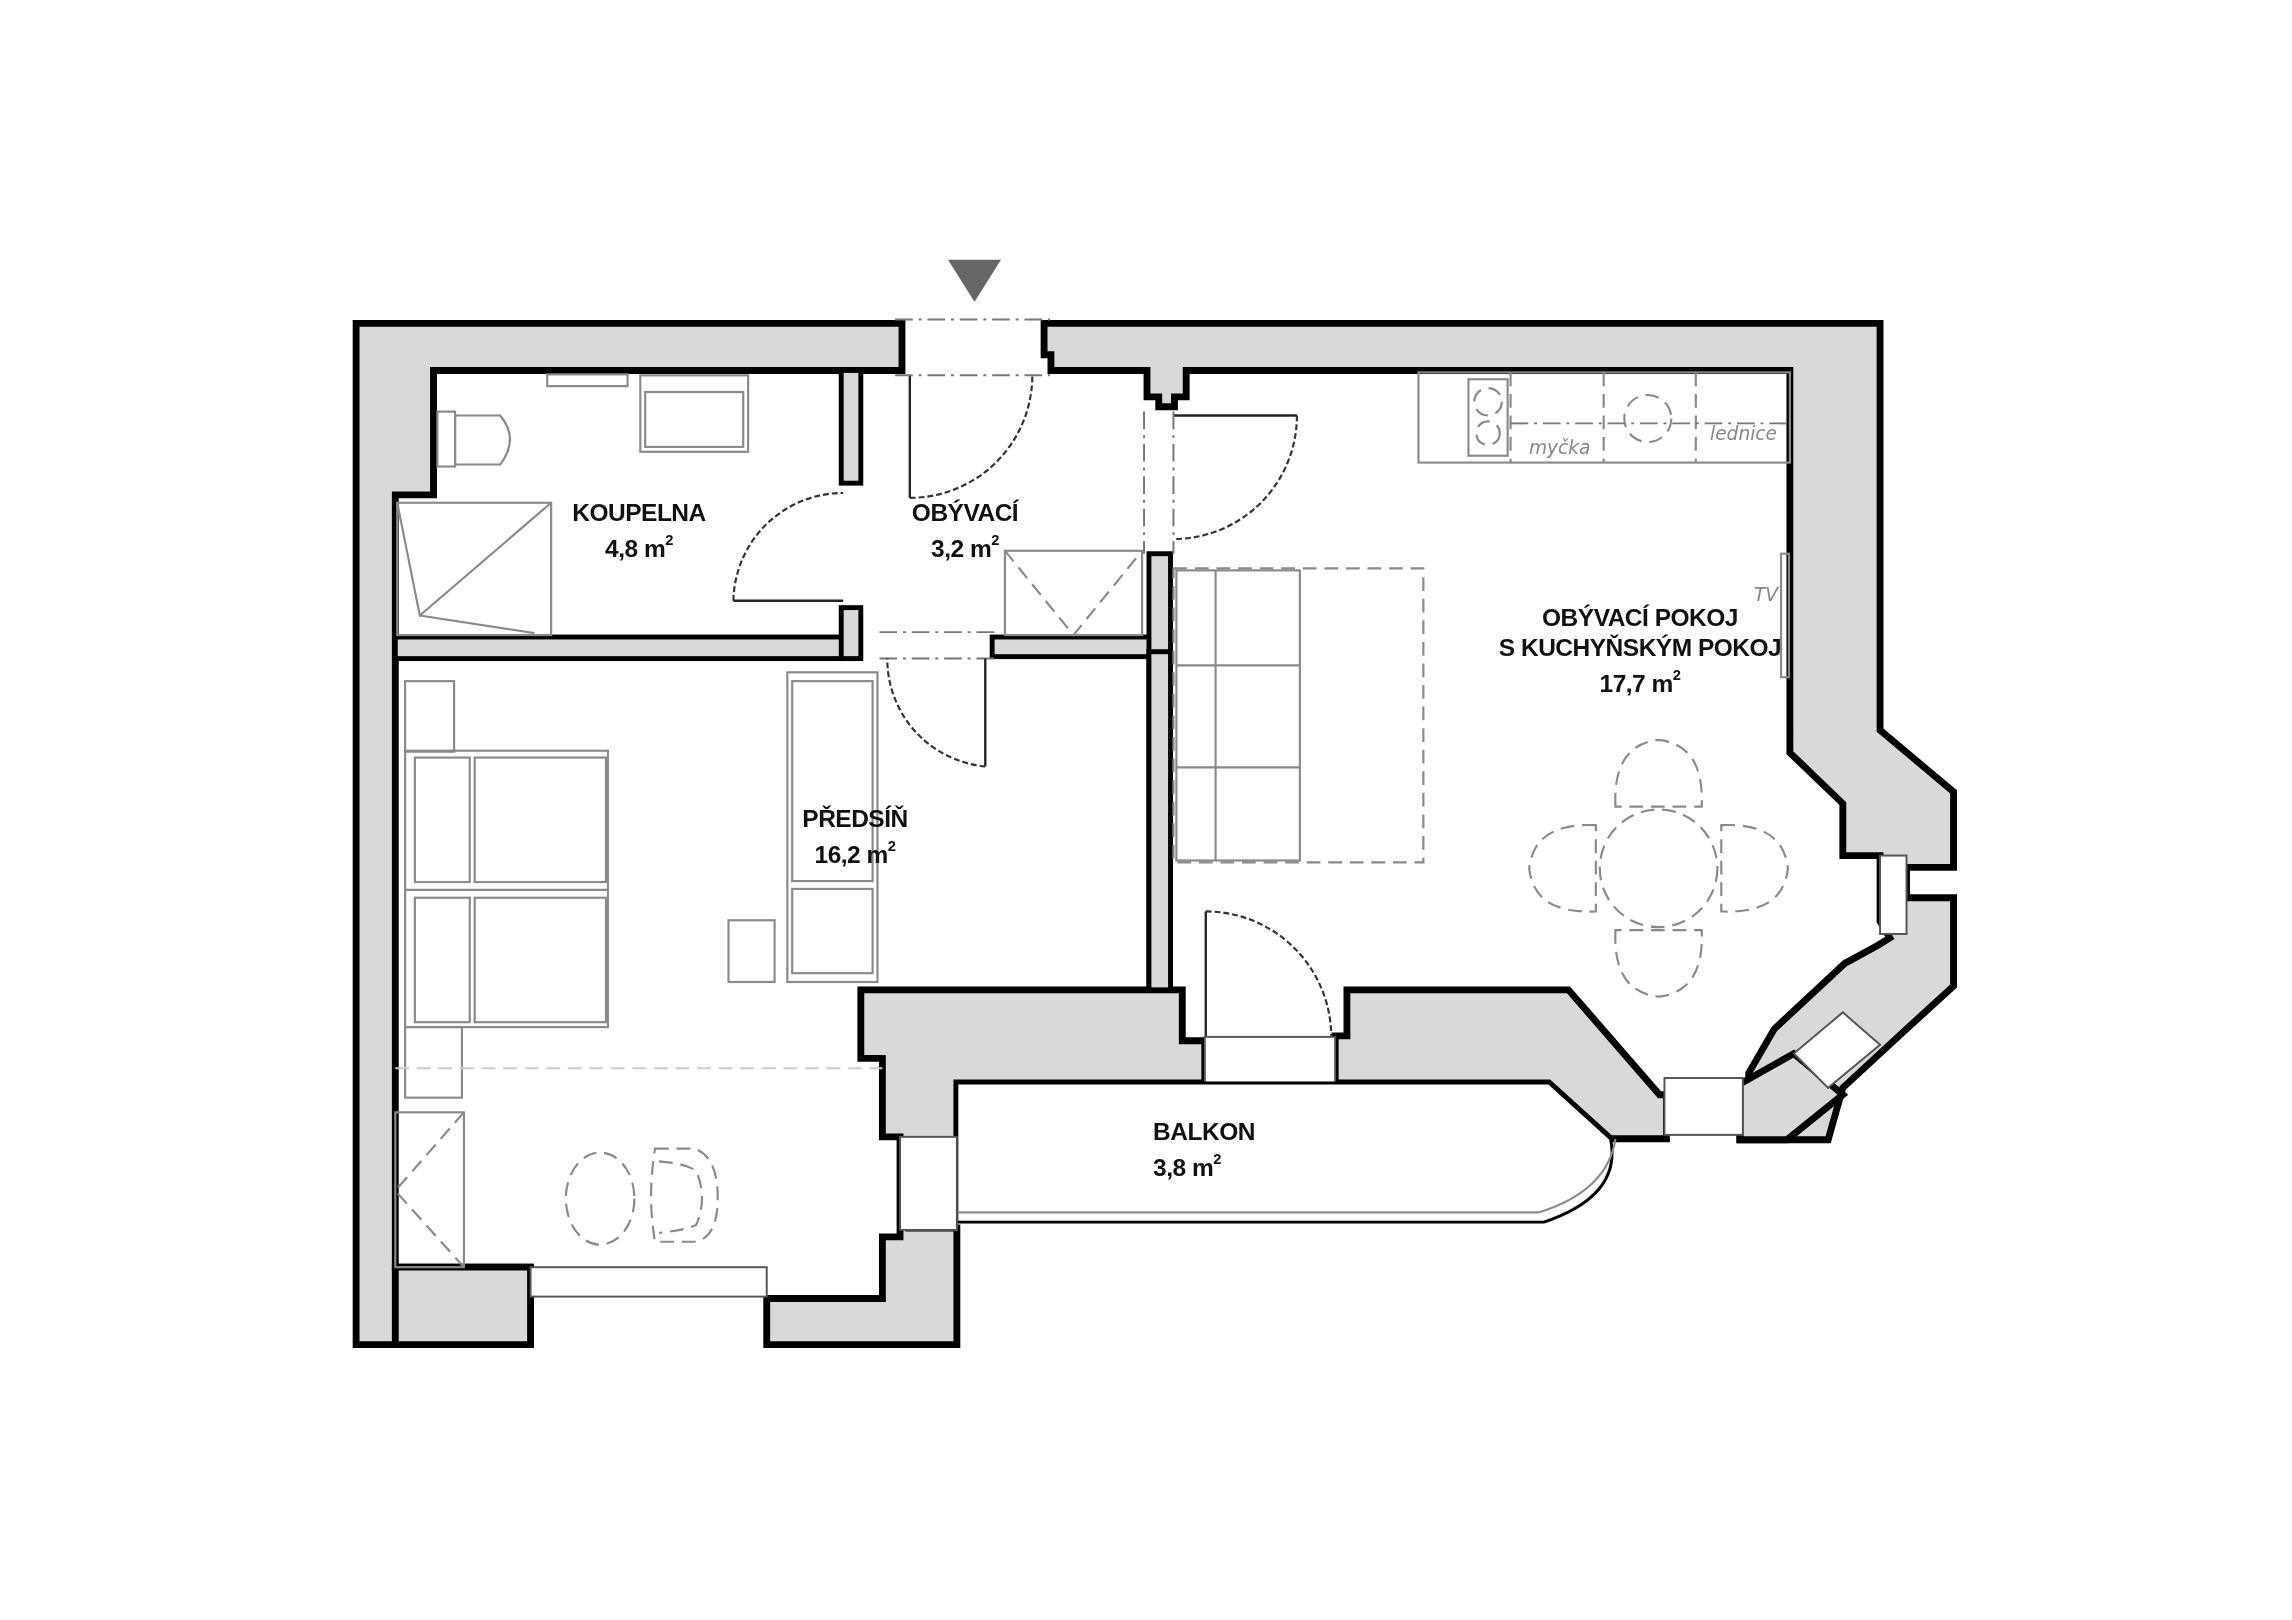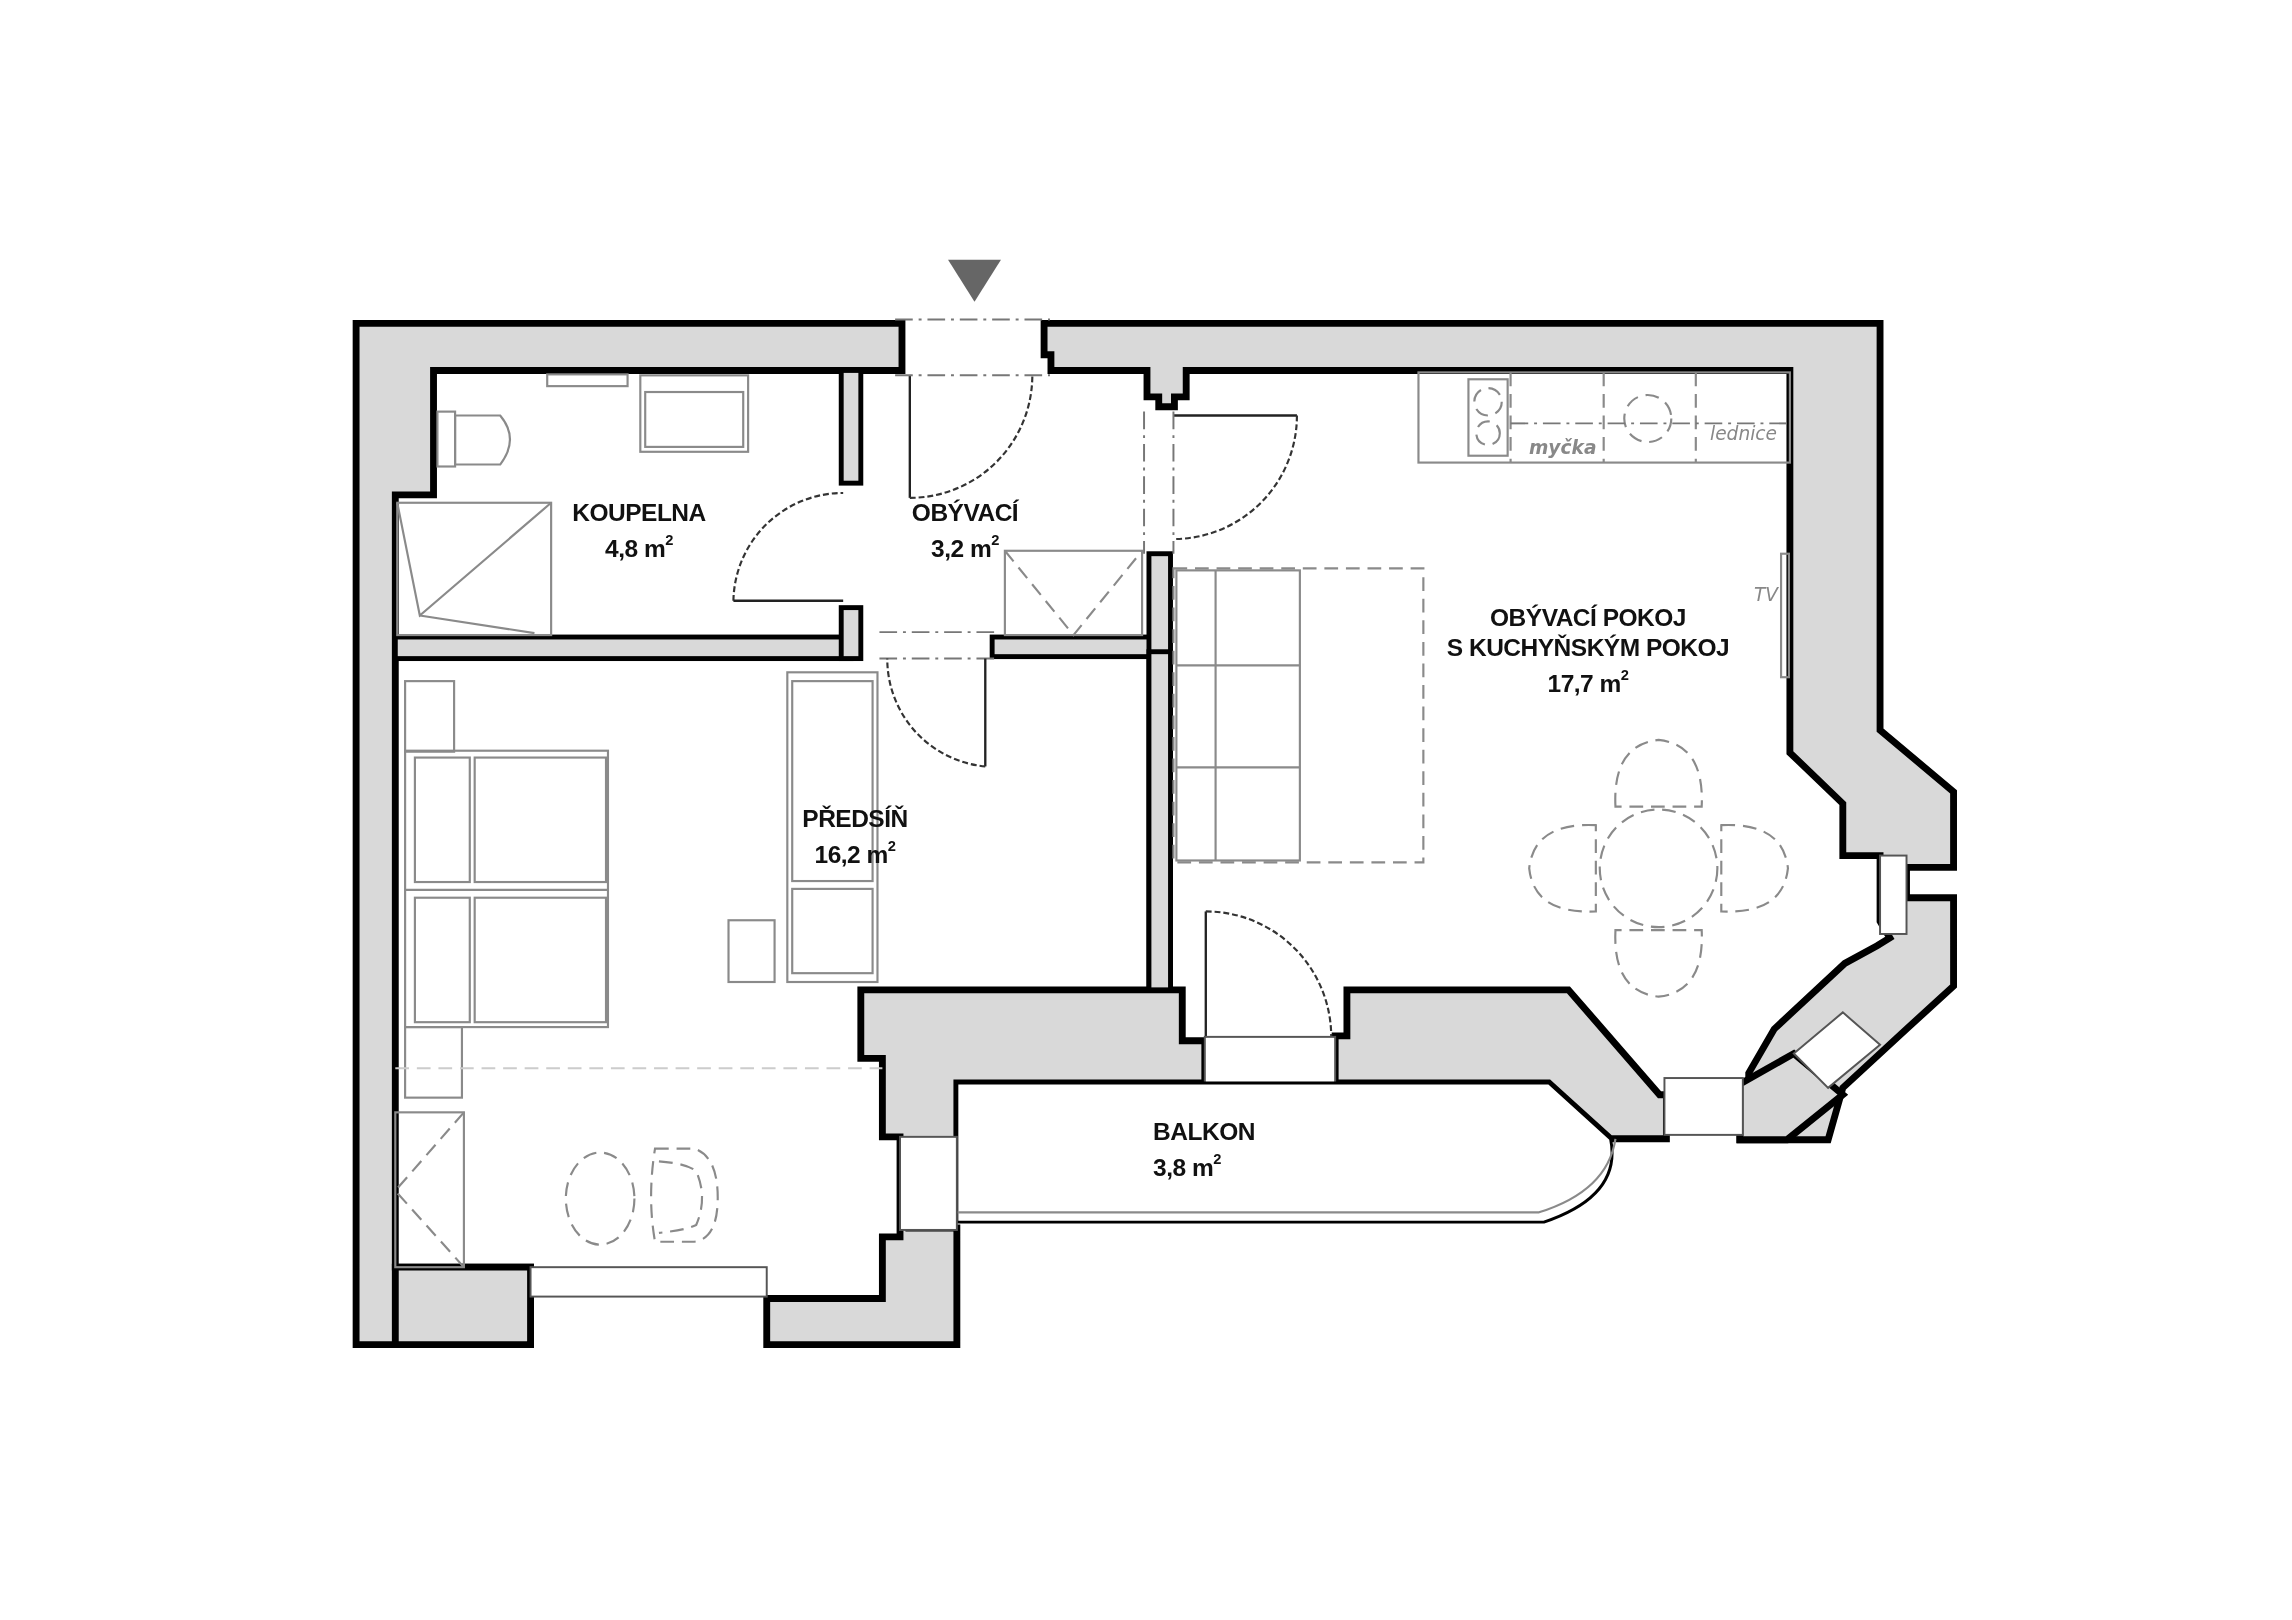--- a/index.html
+++ b/index.html
@@ -138,26 +138,26 @@
   <div><span>4,8 m</span><sup>2</sup></div>
 </div>
 <div class="label" style="left:965px; top:498px;">
   <div>OBÝVACÍ</div>
   <div><span>3,2 m</span><sup>2</sup></div>
 </div>
 <div class="label" style="left:855px; top:804px;">
   <div>PŘEDSÍŇ</div>
   <div><span>16,2 m</span><sup>2</sup></div>
 </div>
-<div class="label" style="left:1588px; top:603px;">
+<div class="label" style="left:1640px; top:603px;">
   <div>OBÝVACÍ POKOJ</div>
   <div>S KUCHYŇSKÝM POKOJ</div>
   <div><span>17,7 m</span><sup>2</sup></div>
 </div>
 <div class="label" style="left:1204px; top:1117px; text-align:left;">
   <div>BALKON</div>
   <div><span>3,8 m</span><sup>2</sup></div>
 </div>
 
-<div class="small" style="left:1529px; top:437px;font-weight:bold;">myčka</div>
+<div class="small" style="left:1529px; top:437px;">myčka</div>
 <div class="small" style="left:1710px; top:423px;">lednice</div>
 <div class="small" style="left:1754px; top:584px;">TV</div>
 
 
 </body></html>

